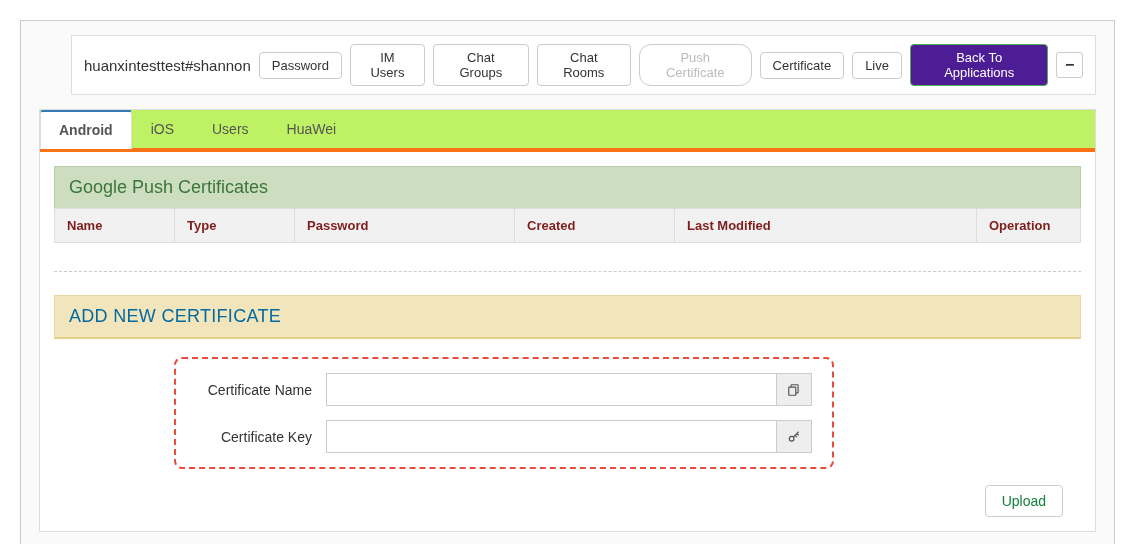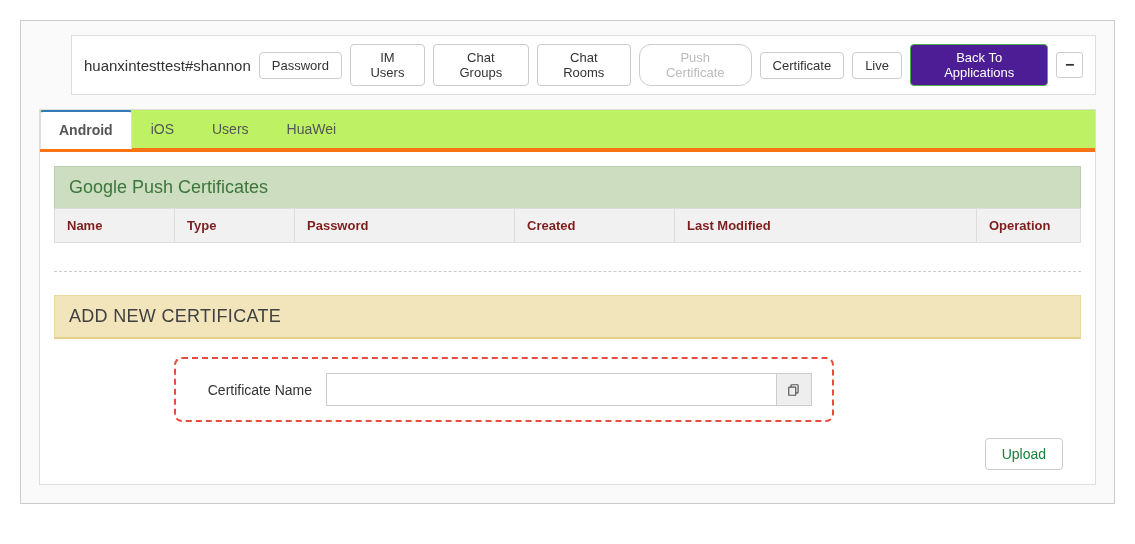--- a/index.html
+++ b/index.html
@@ -105,21 +105,21 @@
   }
   .section-header.green {
     background: #cdddbf;
     border-color: #b8cfa9;
     color: #3c763d;
   }
   .section-header.beige {
     background: #f3e5bb;
     border-color: #ecd99f;
     border-bottom: 2px solid #e6cf88;
-    color: #404040;
+    color: #0369a1;
     letter-spacing: 0.3px;
     margin-top: 23px;
   }
   .table {
     width: 100%;
     border-collapse: collapse;
     margin-top: -1px;
   }
   .table th {
     text-align: left;
@@ -252,20 +252,34 @@
               <span>
                 <svg width="14" height="14" viewBox="0 0 24 24" fill="#555">
                   <rect x="7" y="3" width="12" height="14" rx="1" ry="1" fill="none" stroke="#555" stroke-width="2"></rect>
                   <rect x="3" y="7" width="12" height="14" rx="1" ry="1" fill="#eee" stroke="#555" stroke-width="2"></rect>
                 </svg>
               </span>
             </div>
           </div>
         </div>
 
+        <div class="form-row">
+          <div class="form-label">Certificate Key</div>
+          <div class="input-group">
+            <input type="text" value="" style="">
+            <div class="input-addon">
+              <span>
+                <svg width="14" height="14" viewBox="0 0 24 24" fill="none" stroke="#555" stroke-width="2">
+                  <circle cx="8" cy="15" r="4"></circle>
+                  <path d="M11 12 L20 3 M17 6 L20 9 M14 9 L17 12"></path>
+                </svg>
+              </span>
+            </div>
+          </div>
+        </div>
 
       </div>
 
       <div class="footer-row">
         <button class="upload-btn">Upload</button>
       </div>
 
     </div>
   </div>
 

